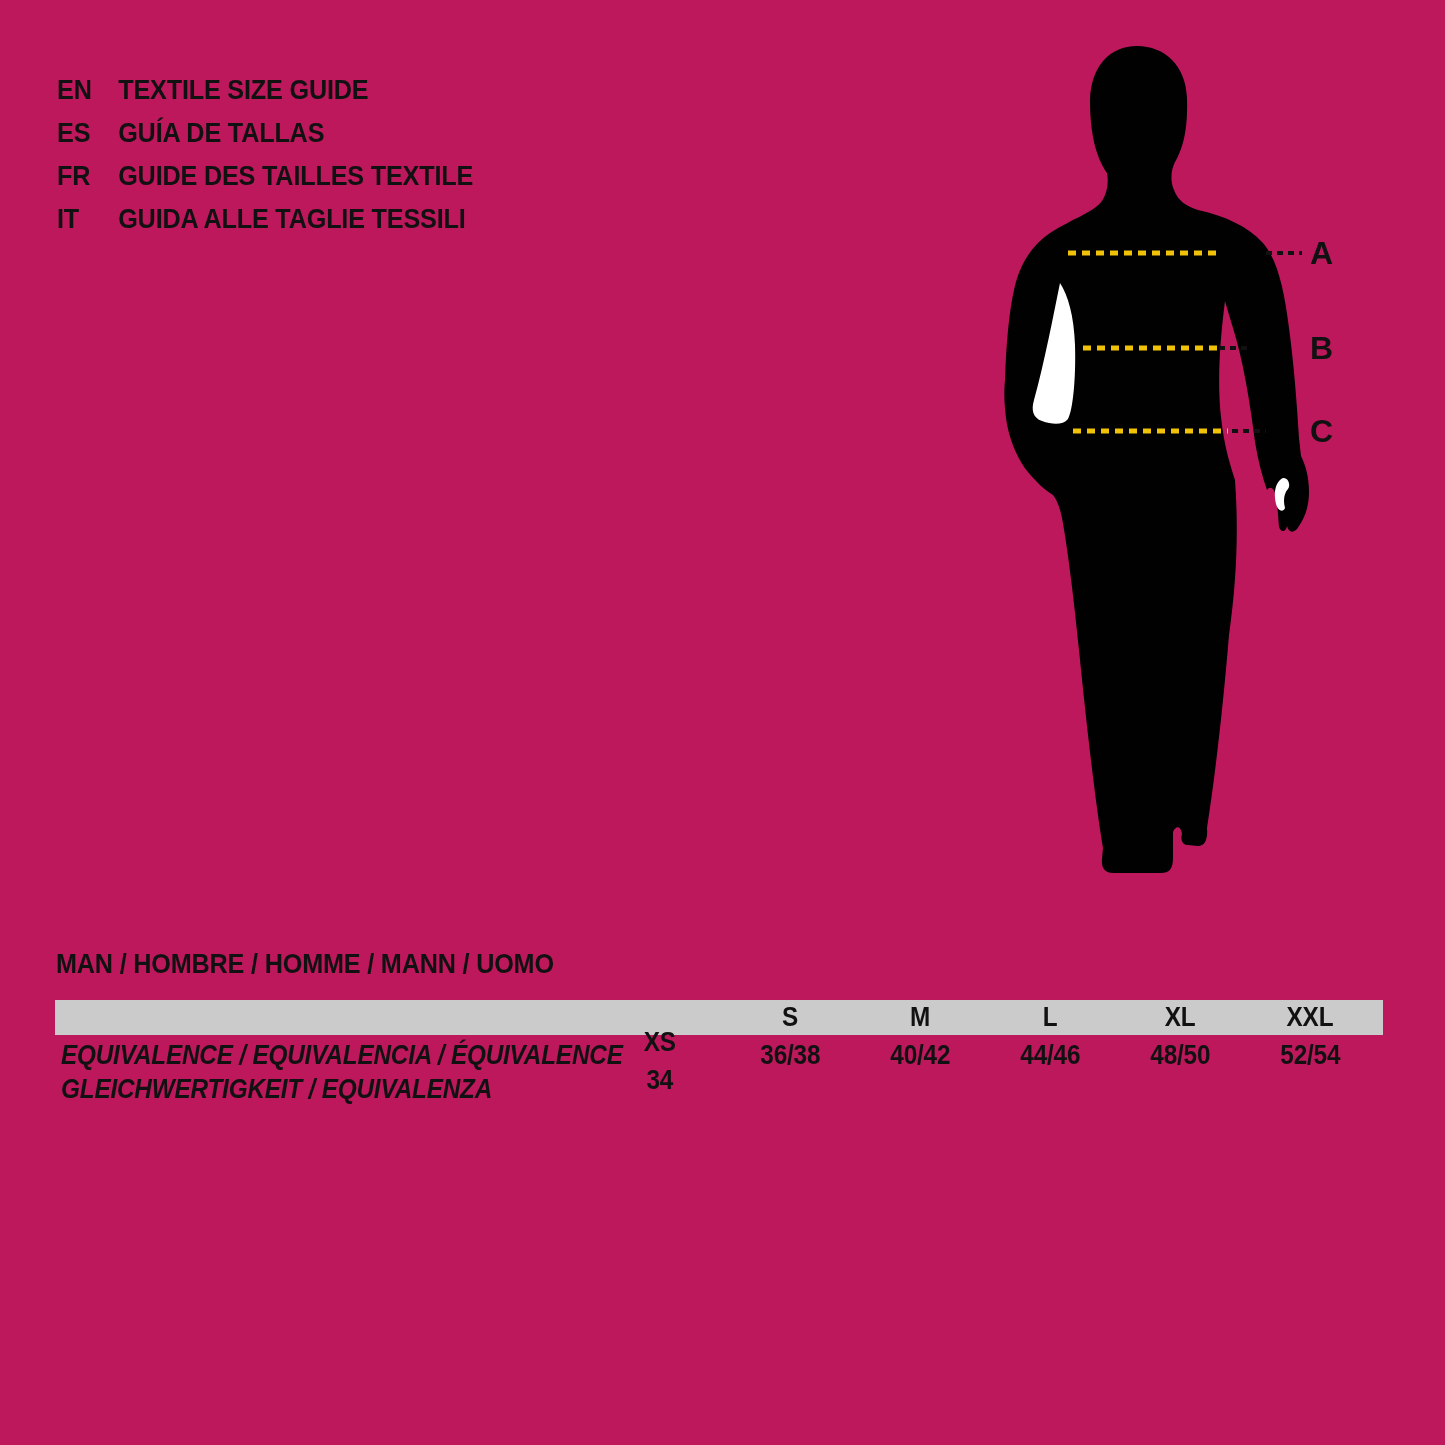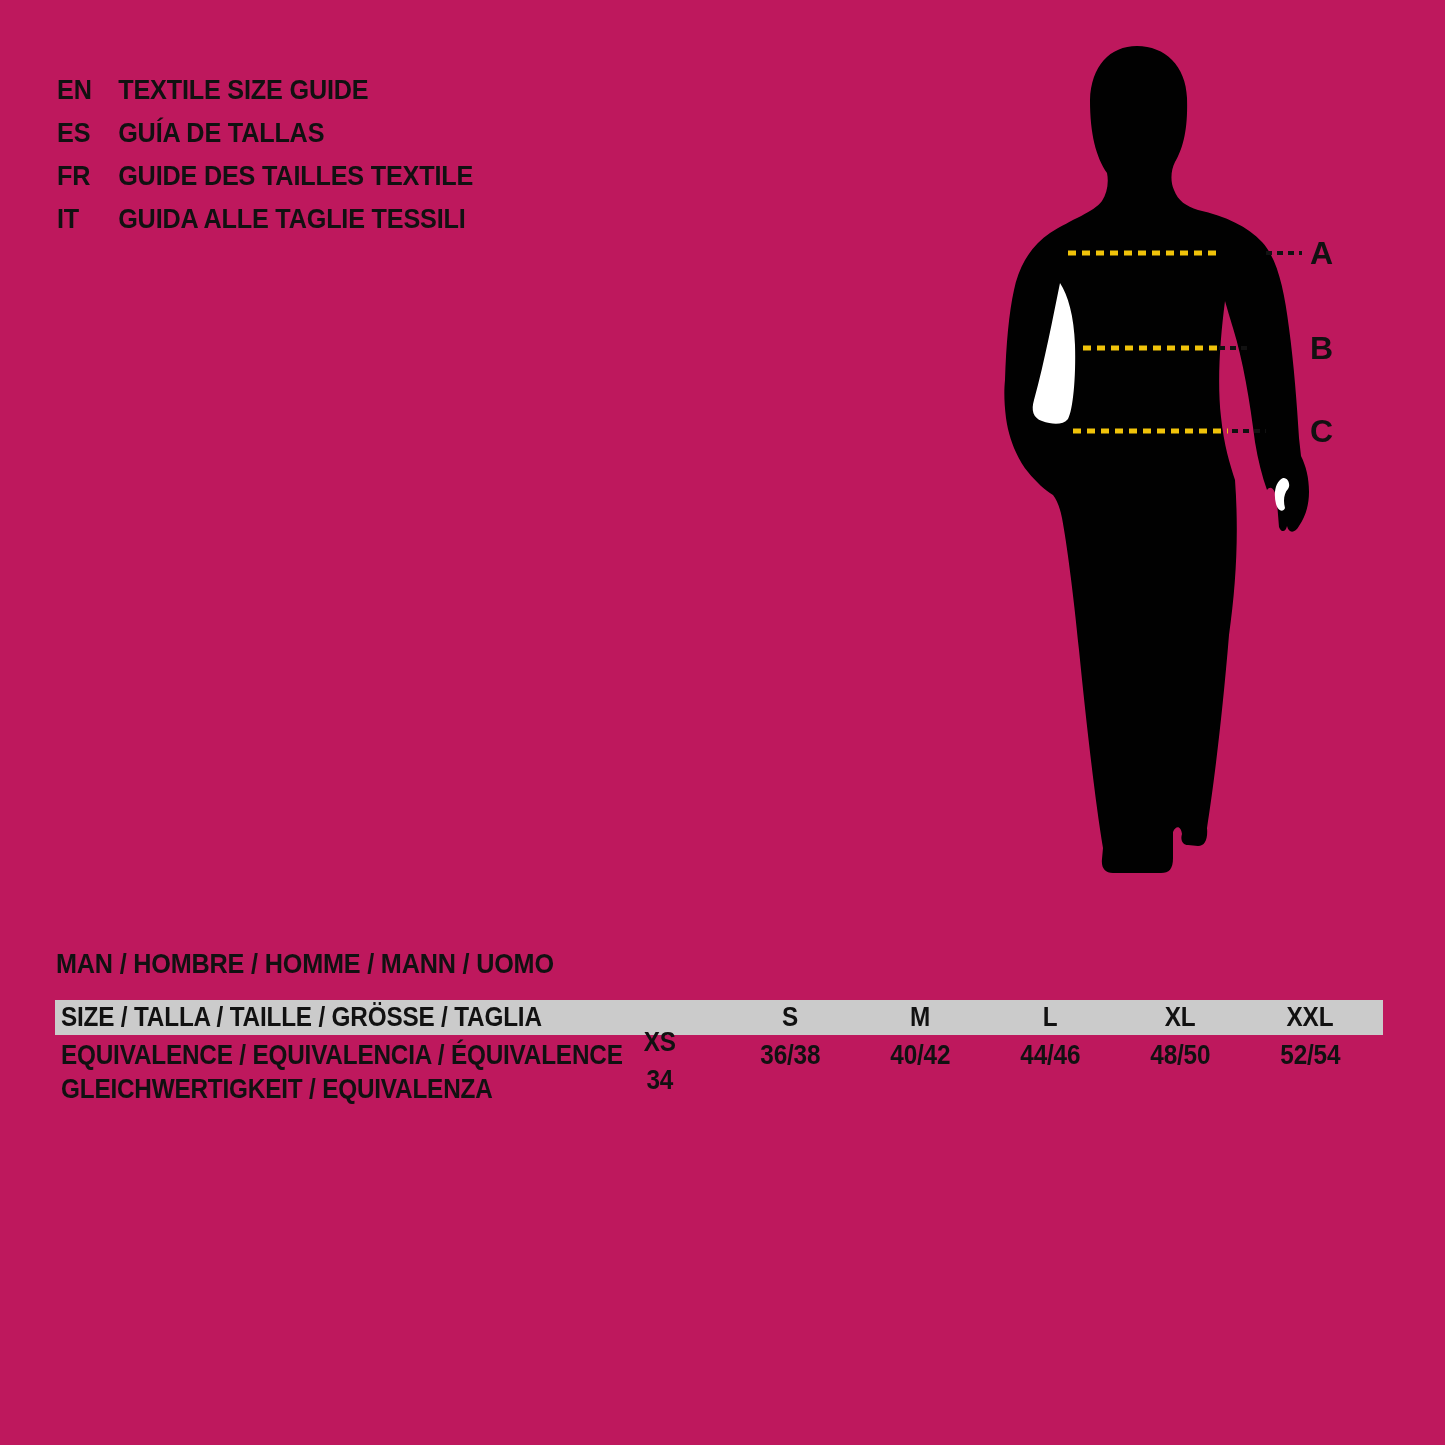--- a/index.html
+++ b/index.html
@@ -29,22 +29,22 @@
   
   .category { position:absolute; left:56px; top:946px; font-size:28px; font-weight:bold; line-height:36px; }
   .tbar { position:absolute; left:55px; top:1000px; width:1328px; height:35px; background:#cbcbcb; }
   .thead-label { position:absolute; left:61px; top:1000px; height:35px; line-height:35px; font-size:27px; font-weight:bold; }
   .cell { position:absolute; width:130px; text-align:center; height:35px; line-height:35px; font-size:27px; font-weight:bold; }
   .size-cell { top:1000px; }
   .equiv-cell { top:1038px; }
   .c0 { left:595px;margin-top:25px; } .c1 { left:725px; } .c2 { left:855px; }
   .c3 { left:985px; } .c4 { left:1115px; } .c5 { left:1245px; }
   .equiv-label { position:absolute; left:61px; height:34px; line-height:34px; font-size:27px; font-weight:bold; }
-  .el1 { top:1038px; }
-  .el2 { top:1072px; }
+  .el1 { top:1038px;font-style:italic; }
+  .el2 { top:1072px;font-style:italic; }
 </style>
 </head>
 <body>
 
 <div class="page">
 
   <div class="langs">
     <div class="lang-row"><span class="cx"><span class="lang-code">EN</span><span>TEXTILE SIZE GUIDE</span></span></div>
     <div class="lang-row"><span class="cx"><span class="lang-code">ES</span><span>GUÍA DE TALLAS</span></span></div>
     <div class="lang-row"><span class="cx"><span class="lang-code">FR</span><span>GUIDE DES TAILLES TEXTILE</span></span></div>
@@ -121,21 +121,20 @@
     <text class="measure-label" x="310" y="319">B</text>
 
     <line x1="73" y1="391" x2="228" y2="391" stroke="#f0c30a" stroke-width="5" stroke-dasharray="8 6"></line>
     <line x1="232" y1="391" x2="266" y2="391" stroke="#111111" stroke-width="4" stroke-dasharray="6 5"></line>
     <text class="measure-label" x="310" y="402">C</text>
   </svg>
 
   <div class="category"><span class="cx">MAN / HOMBRE / HOMME / MANN / UOMO</span></div>
 
   <div class="tbar"></div>
-  <div class="thead-label"><span class="cx">SIZE / TALLA / TAILLE / GRÖSSE / TAGLIA</span></div>
 
   <div class="cell size-cell c0"><span class="cxc">XS</span></div>
   <div class="cell size-cell c1"><span class="cxc">S</span></div>
   <div class="cell size-cell c2"><span class="cxc">M</span></div>
   <div class="cell size-cell c3"><span class="cxc">L</span></div>
   <div class="cell size-cell c4"><span class="cxc">XL</span></div>
   <div class="cell size-cell c5"><span class="cxc">XXL</span></div>
 
   <div class="equiv-label el1"><span class="cx">EQUIVALENCE / EQUIVALENCIA / ÉQUIVALENCE</span></div>
   <div class="equiv-label el2"><span class="cx">GLEICHWERTIGKEIT / EQUIVALENZA</span></div>

